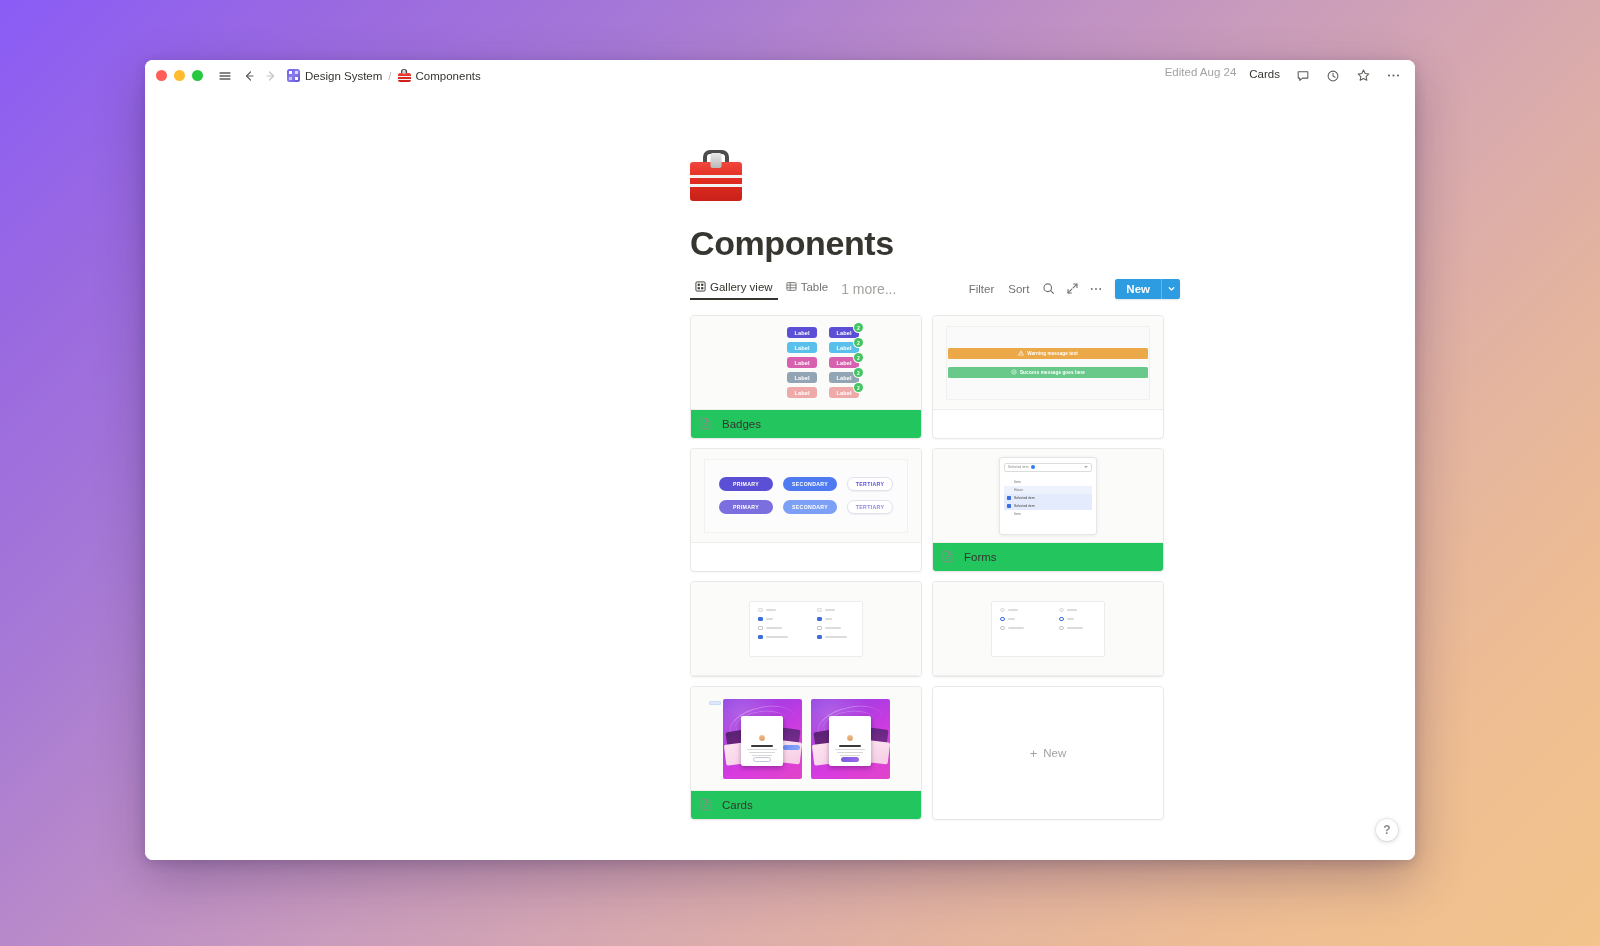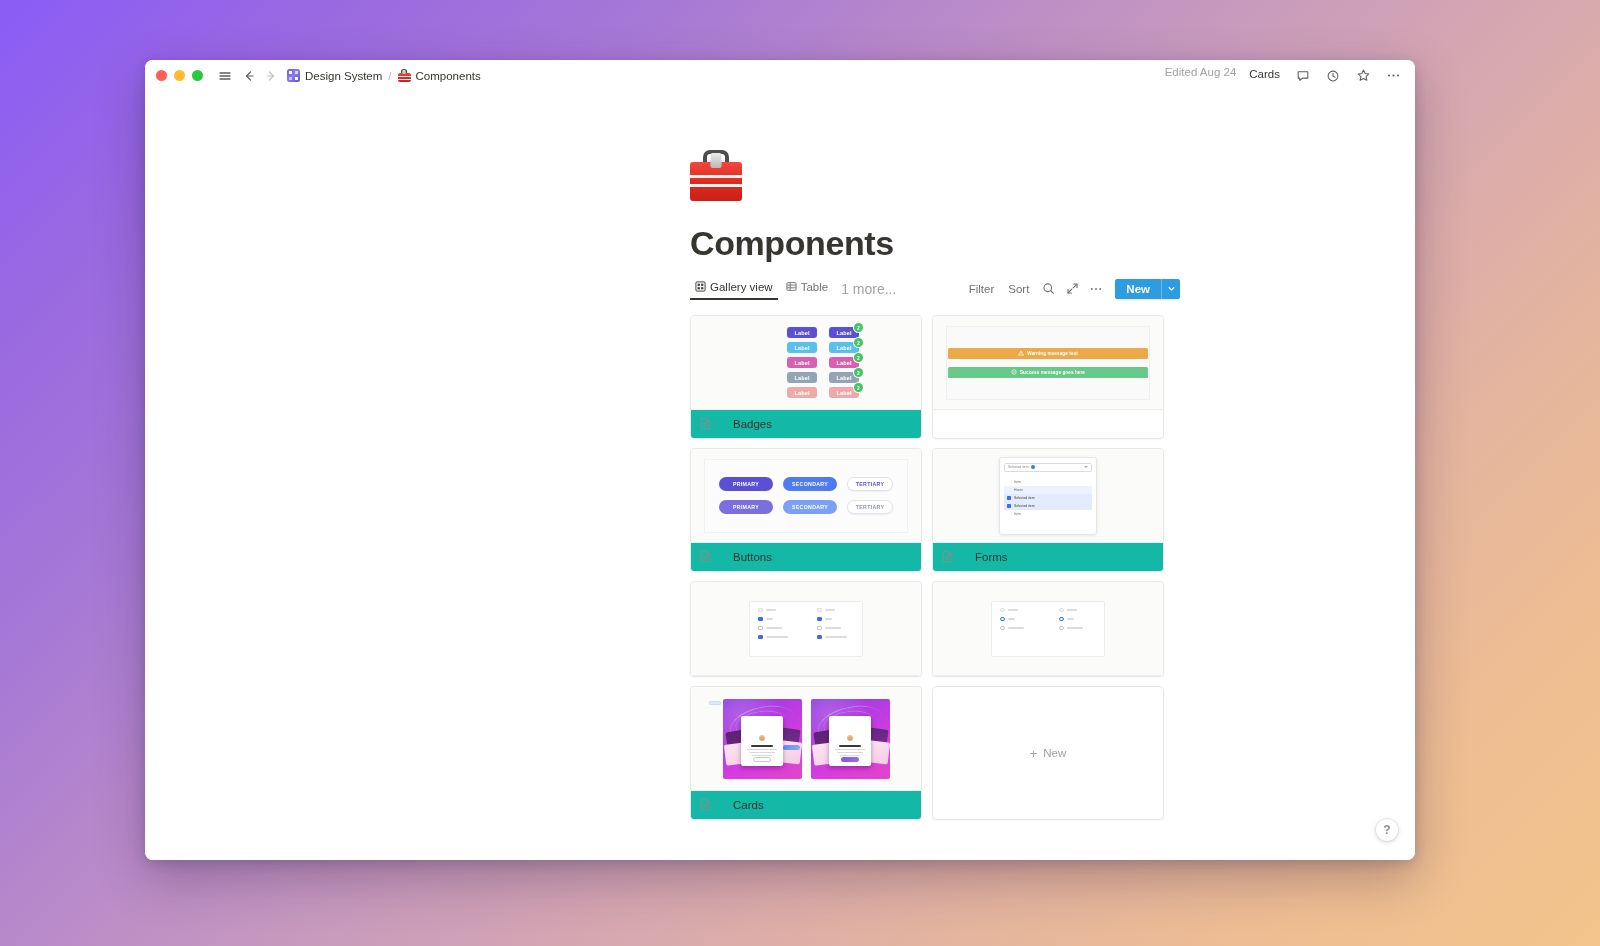--- a/index.html
+++ b/index.html
@@ -240,22 +240,22 @@
   .card-thumb {
     height: 94px;
     background: #fbfbfa;
     border-bottom: 1px solid #eeeeec;
     display: flex; align-items: center; justify-content: center;
     overflow: hidden;
     position: relative;
   }
   .card-foot {
     padding: 7px 9px 8px 9px;
-    display: flex; align-items: center; gap: 22px;
-    background: #14b8a6;
+    display: flex; align-items: center; gap: 11px;
+    background: #22c55e;
   }
   .card-title { font-size: 11.5px; color: #37352f; white-space: nowrap; overflow: hidden; text-overflow: ellipsis; }
 
   .page-glyph { flex: 0 0 11px; width: 11px; height: 13px; display:block; }
 
   
   .card.tall .card-thumb { height: 104px; }
 
   .card.newcard {
     border: 1px solid #e8e8e6;
@@ -742,28 +742,20 @@
                     <span class="mini-btn primary">PRIMARY</span>
                     <span class="mini-btn secondary">SECONDARY</span>
                     <span class="mini-btn tertiary">TERTIARY</span>
                   </div>
                   <div class="btn-row">
                     <span class="mini-btn primary alt">PRIMARY</span>
                     <span class="mini-btn secondary alt">SECONDARY</span>
                     <span class="mini-btn tertiary alt">TERTIARY</span>
                   </div>
                 </div>
-              </div>
-              <div class="card-foot">
-                <svg class="page-glyph" viewBox="0 0 12 14" fill="none" stroke="#8e8d8a" stroke-width="1">
-                  <path d="M1.2 1.2h6l3.6 3.6v8H1.2z"></path>
-                    <path d="M7.2 1.2v3.6h3.6"></path>
-                    <path d="M3.3 7.2h5M3.3 9.4h5"></path>
-                </svg>
-                <span class="card-title">Buttons</span>
               </div>
             </div>
 
             <div class="card">
               <div class="card-thumb">
                 <div class="forms-art">
                   <div class="form-select">
                     <span class="fs-label">Selected item</span>
                     <span class="fs-info"></span>
                     <span class="fs-caret"></span>

